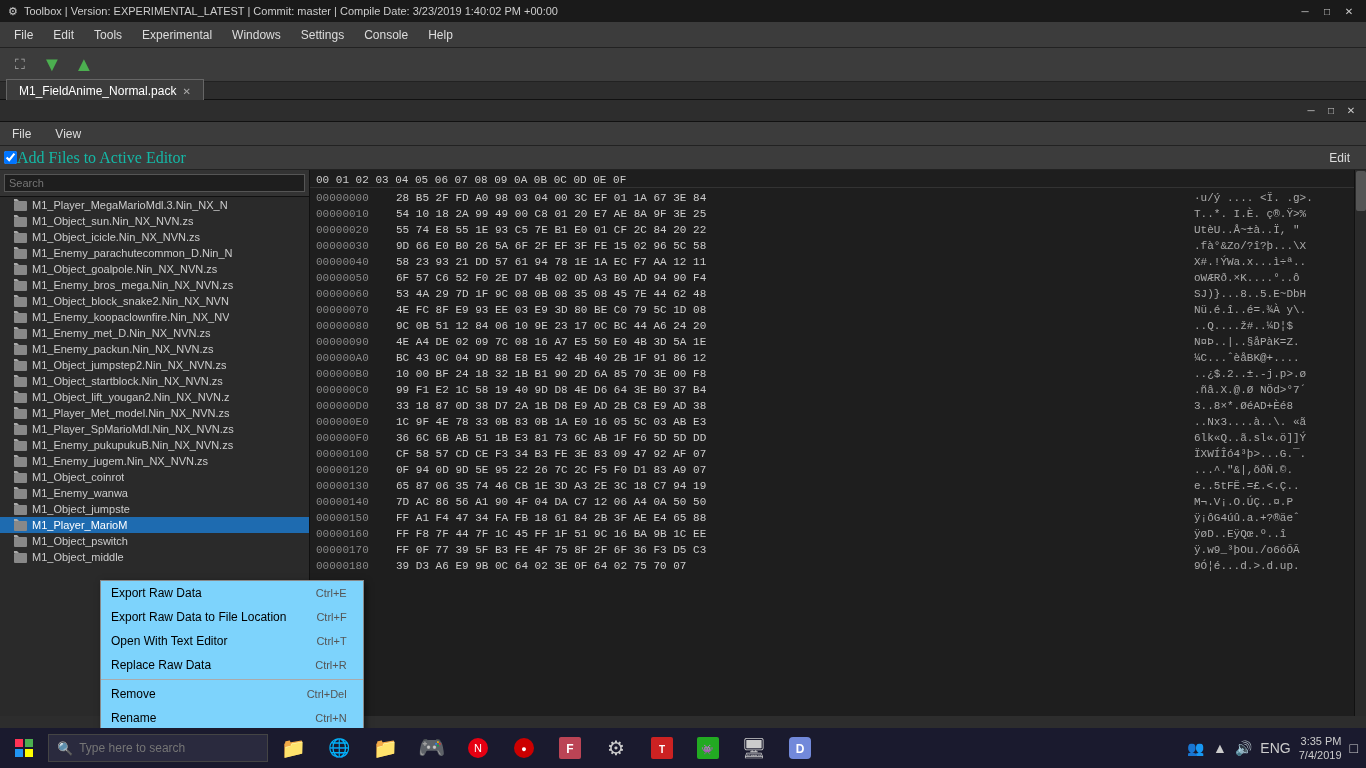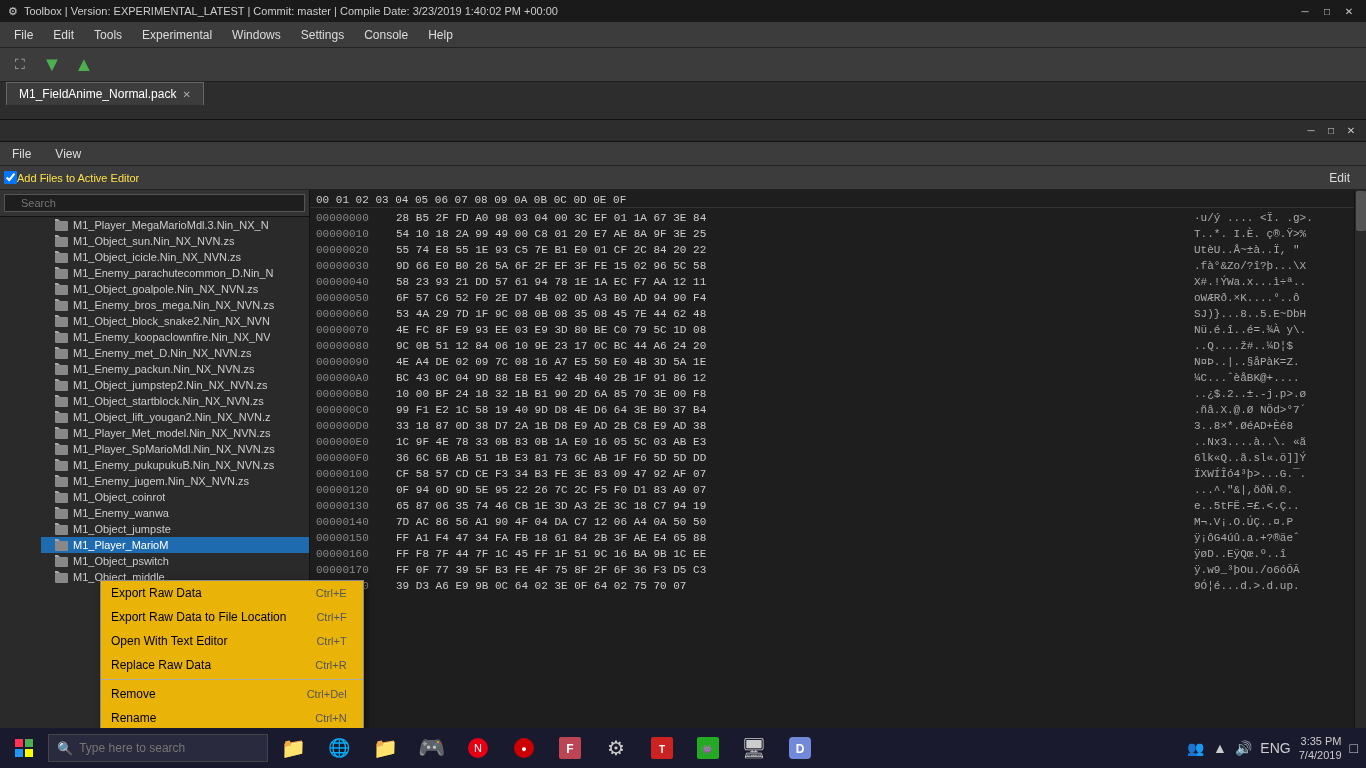--- a/index.html
+++ b/index.html
@@ -48,23 +48,23 @@
     }
     .toolbar-btn {
       width: 28px; height: 28px;
       display: flex; align-items: center; justify-content: center;
       cursor: pointer; color: #ccc; font-size: 16px;
     }
 
     
     #tab-bar {
       background: #2d2d2d;
-      height: 38px;
-      display: flex;
-      align-items: flex-start;
+      height: 18px;
+      display: flex;
+      align-items: center;
       padding: 0 6px;
       border-bottom: 1px solid #111;
     }
     .tab {
       background: #4a4a4a;
       padding: 4px 12px;
       font-size: 12px;
       color: #ddd;
       border-top: 1px solid #666;
       border-left: 1px solid #666;
@@ -96,21 +96,21 @@
 
     
     #inner-toolbar {
       background: #3c3c3c;
       height: 24px;
       display: flex;
       align-items: center;
       padding: 0 4px;
       border-bottom: 1px solid #222;
     }
-    #inner-toolbar label { color: #fde047; font-size: 11px; cursor: pointer; }
+    #inner-toolbar label { color: #14b8a6; font-size: 16px; cursor: pointer; font-family: Liberation Serif, serif; }
     #inner-toolbar .edit-label { margin-left: auto; color: #ddd; font-size: 12px; padding-right: 10px; }
 
     
     #main-content {
       display: flex;
       flex: 1;
       overflow: hidden;
     }
 
     
@@ -125,37 +125,36 @@
     #search-bar {
       padding: 4px;
       background: #333;
       border-bottom: 1px solid #111;
     }
     #search-input {
       width: 100%;
       background: #1e1e1e;
       border: 1px solid #555;
       color: #ccc;
-      padding: 2px 16px;
+      padding: 2px 4px;
       font-size: 11px;
     }
     #file-list {
       overflow-y: auto;
       flex: 1;
     }
     .file-item {
       display: flex;
       align-items: center;
       padding: 2px 14px;
       cursor: pointer;
       color: #ccc;
       font-size: 11px;
       white-space: nowrap;
       overflow: hidden;
-      margin-left: 41px;
     }
     .file-item.context-selected { background: #1e6bb0; color: #fff; }
 
     
     #hex-panel {
       flex: 1;
       background: #1e1e1e;
       overflow: hidden;
       position: relative;
       display: flex;
@@ -200,21 +199,21 @@
       width: 10px;
       height: 40px;
       background: #555;
       margin: 1px;
       border-radius: 2px;
     }
 
     
     #context-menu {
       position: fixed;
-      background: #eab308;
+      background: #7dd3fc;
       border: 1px solid #888;
       box-shadow: 2px 2px 6px rgba(0,0,0,0.5);
       z-index: 1000;
       min-width: 220px;
       font-size: 12px;
       color: #000;
       left: 100px;
       top: 580px;
     }
     .ctx-item {

